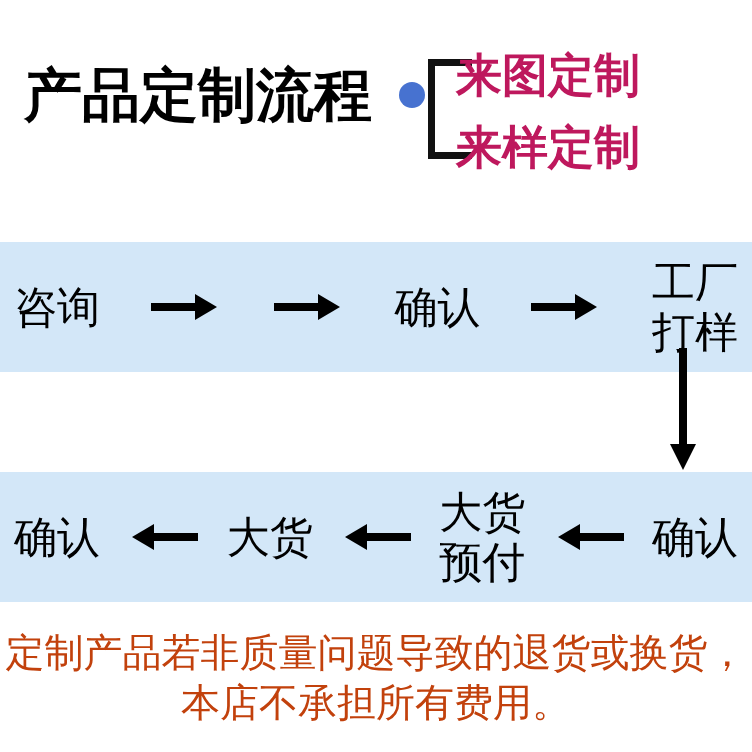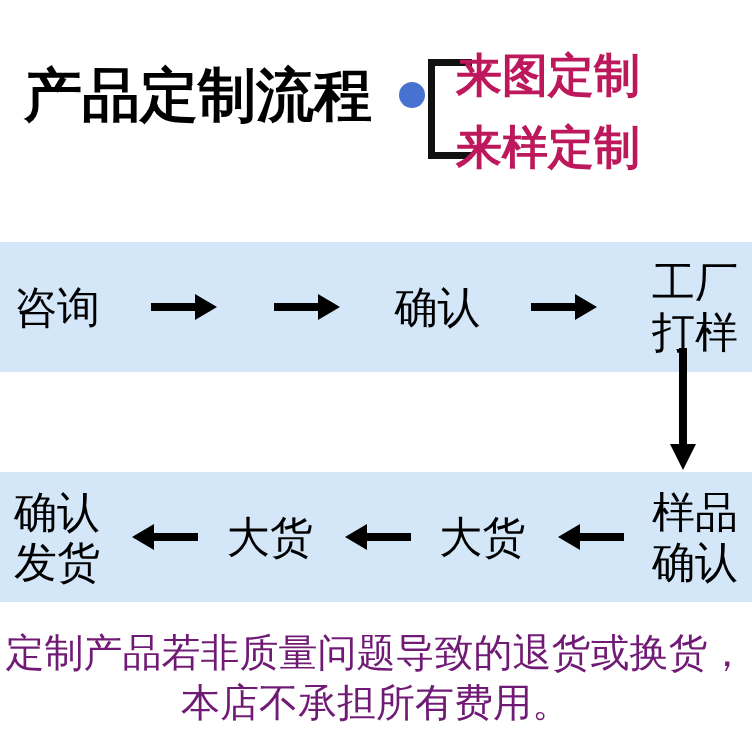--- a/index.html
+++ b/index.html
@@ -176,21 +176,21 @@
     border-top: 26px solid #000000;
   }
 
   
   #footer-note {
     position: absolute;
     left: 0;
     top: 628px;
     width: 752px;
     text-align: center;
-    color: #701a75;
+    color: #c2410c;
     font-size: 39px;
     line-height: 50px;
     font-weight: normal;
   }
   #footer-note .ln { display: block; }
 </style>
 </head>
 <body>
 
 <div id="header">
@@ -235,39 +235,38 @@
 <div id="connector-down">
   <div class="shaft"></div>
   <div class="head"></div>
 </div>
 
 <div id="flow-row-1" class="flow-band">
   <div class="flow-inner">
 
     <div class="flow-step">
       <span class="ln">确认</span>
-      <span class="ln">发货</span>
     </div>
 
     <div class="flow-arrow left"></div>
 
     <div class="flow-step">
       <span class="ln">大货</span>
     </div>
 
     <div class="flow-arrow left"></div>
 
     <div class="flow-step">
       <span class="ln">大货</span>
+      <span class="ln">预付</span>
     </div>
 
     <div class="flow-arrow left"></div>
 
     <div class="flow-step">
-      <span class="ln">样品</span>
       <span class="ln">确认</span>
     </div>
 
   </div>
 </div>
 
 <div id="footer-note">
   <span class="ln">定制产品若非质量问题导致的退货或换货，</span>
   <span class="ln">本店不承担所有费用。</span>
 </div>

